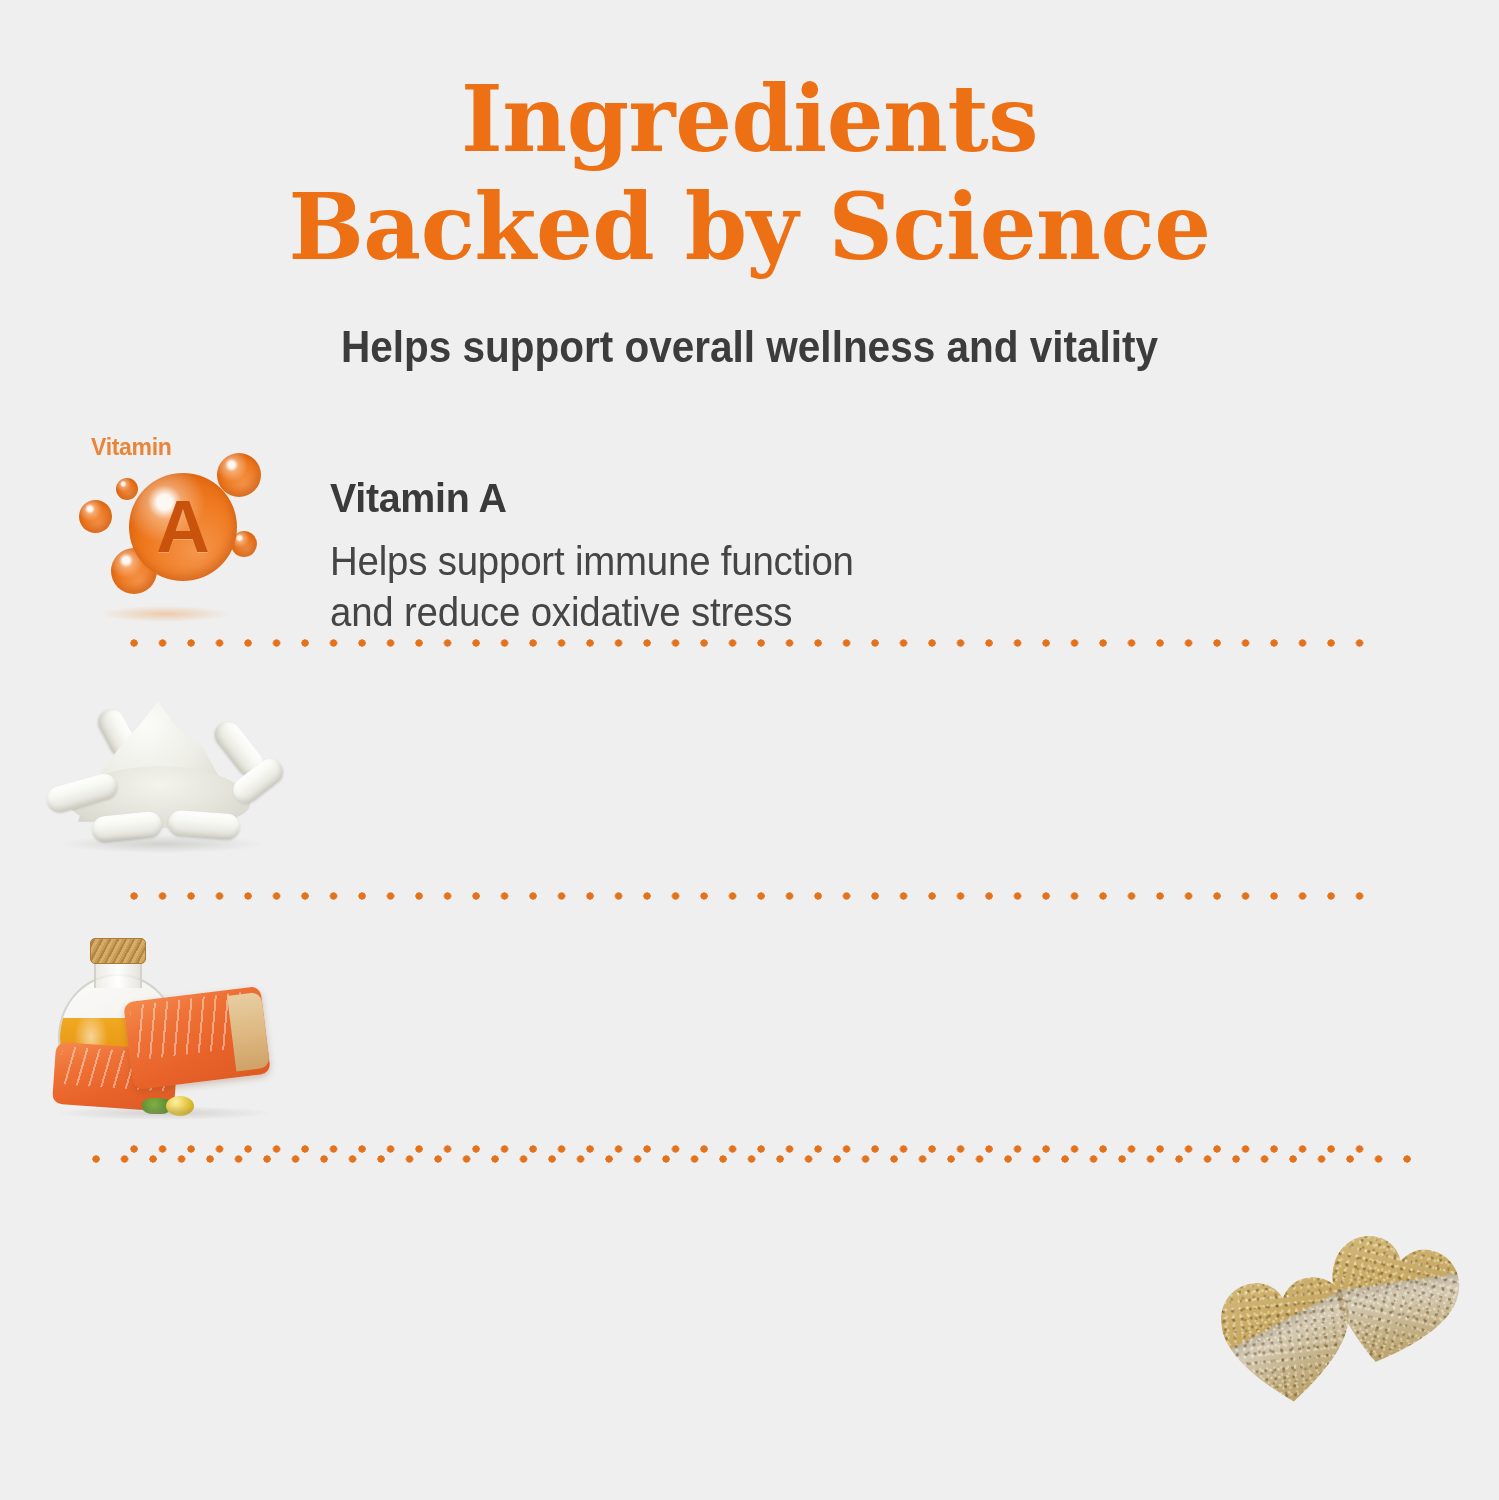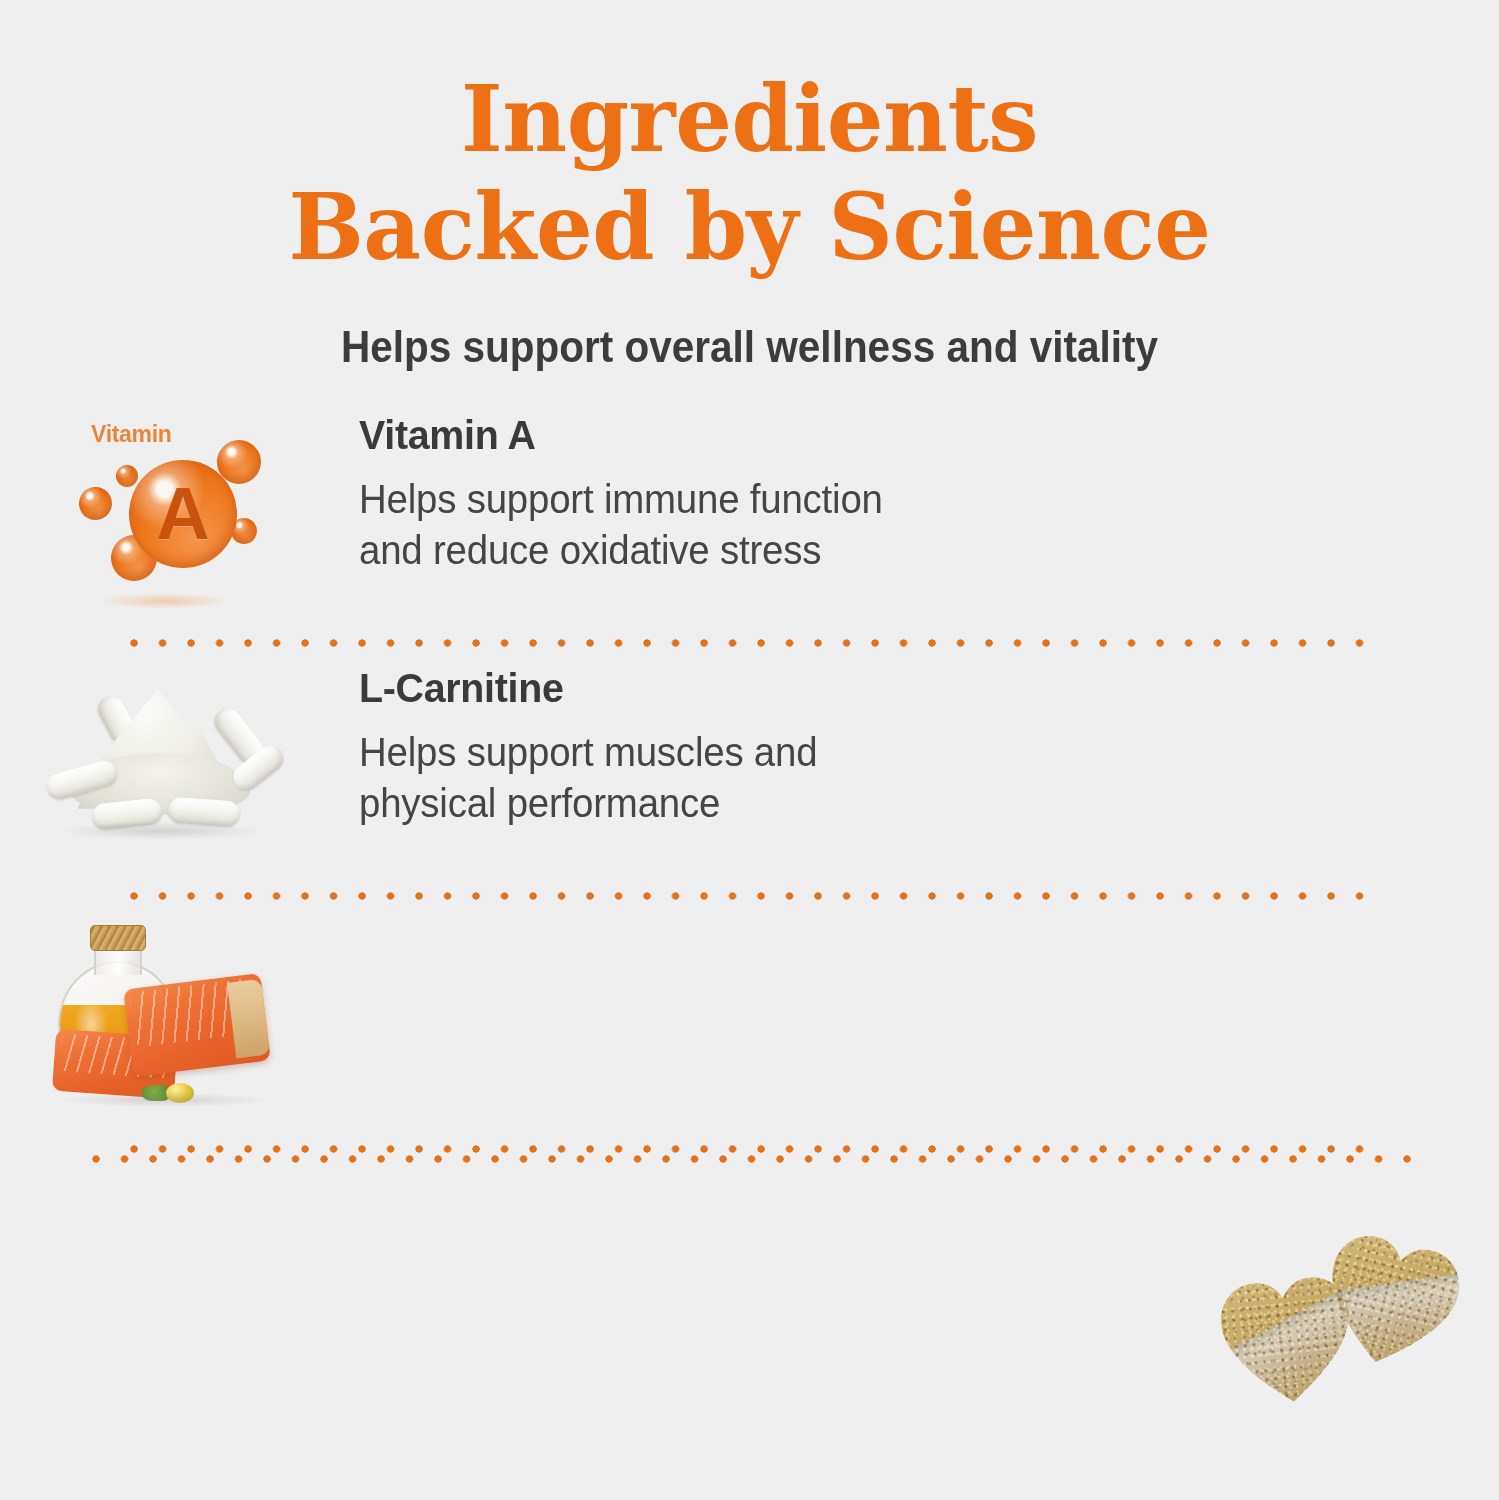--- a/index.html
+++ b/index.html
@@ -42,40 +42,39 @@
     transform: scaleX(0.9);
   }
 
   
   .ingredient-list {
     margin-top: 22px;
   }
 
   .ingredient-row {
     display: flex;
-    align-items: flex-start;
+    align-items: flex-end;
     height: 243px;
     position: relative;
   }
 
   .thumb-wrap {
     width: 330px;
     min-width: 330px;
     height: 230px;
     display: flex;
     align-items: center;
     justify-content: center;
     position: relative;
   }
 
   .row-text {
     padding-top: 16px;
     flex: 1;
     padding-right: 56px;
-    margin-left: 29px;
   }
 
   .ing-name {
     color: #3a3a3a;
     font-weight: bold;
     font-size: 41px;
     letter-spacing: -0.3px;
     line-height: 1.18;
     transform: scaleX(0.96);
     transform-origin: left center;
@@ -433,25 +432,20 @@
         <span class="cap c4"></span>
         <span class="heap"></span>
         <span class="heap2"></span>
         <span class="cap c1"></span>
         <span class="cap c5"></span>
         <span class="cap c2"></span>
         <span class="cap c3"></span>
         <span class="shadow"></span>
       </div>
     </div>
-    <div class="row-text">
-      <div class="ing-name">L-Carnitine</div>
-      <div class="ing-desc">Helps support muscles and
-physical performance</div>
-    </div>
   </div>
 
   <div class="divider"></div>
 
   <div class="ingredient-row">
     <div class="thumb-wrap">
       <div class="salmon">
         <span class="bottle">
           <span class="oil"></span>
           <span class="oilshine"></span>

